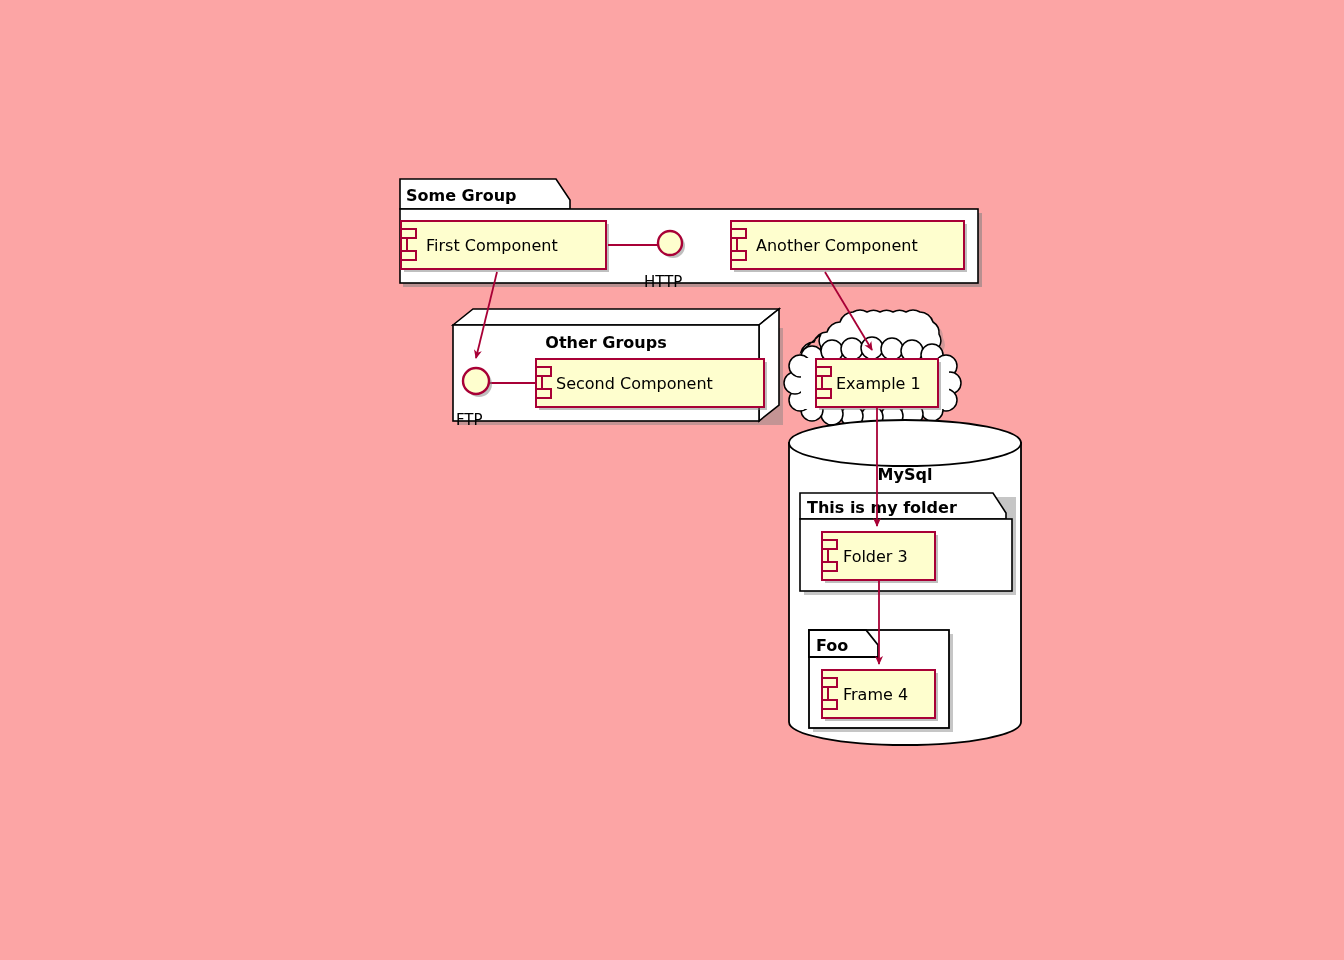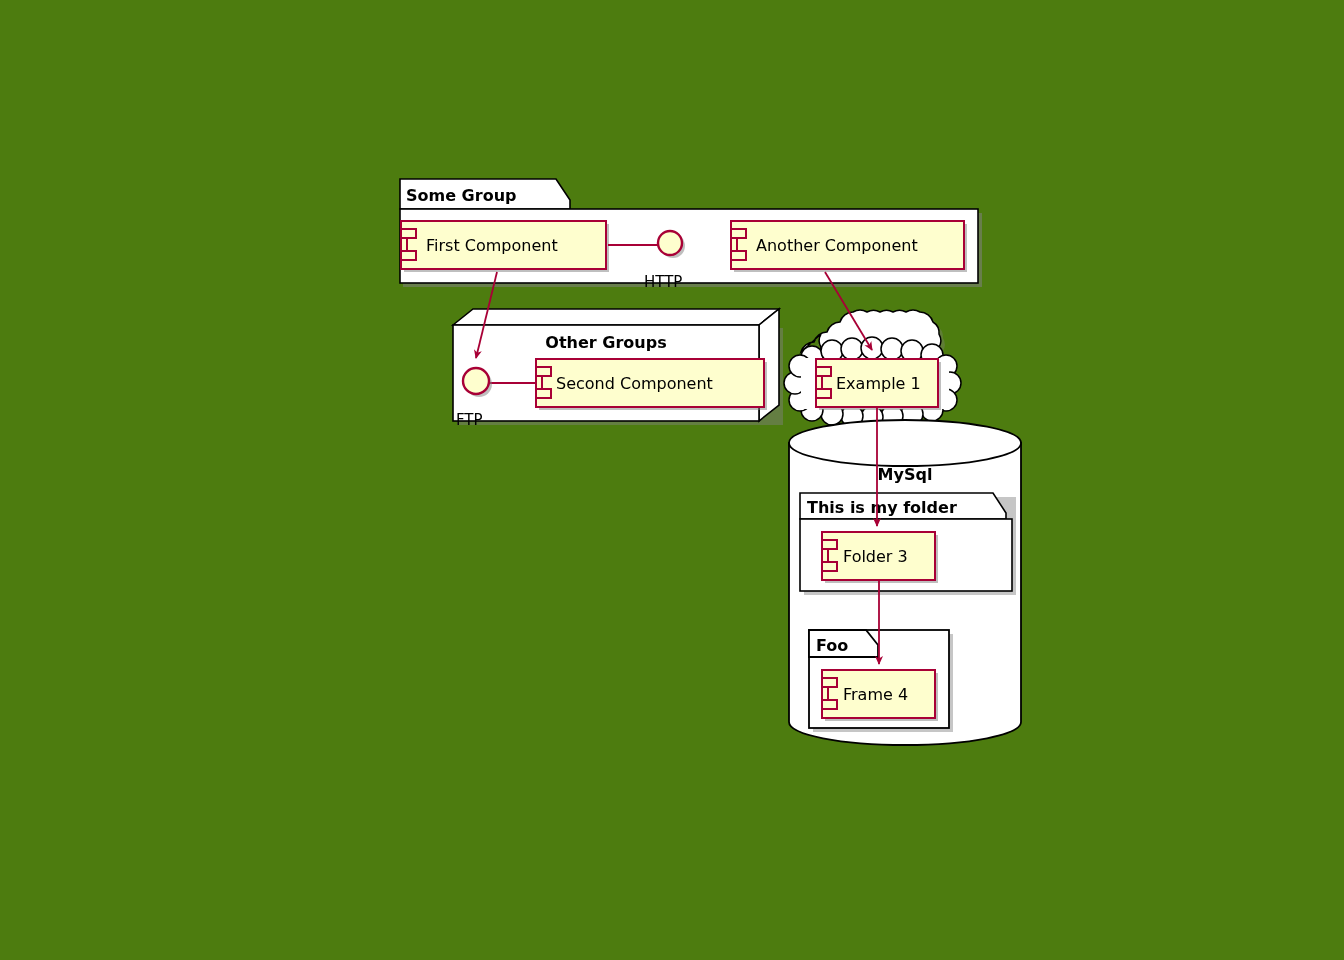--- a/index.html
+++ b/index.html
@@ -10,21 +10,21 @@
   body {
     width: 1344px;
     height: 960px;
     font-family: "DejaVu Sans", sans-serif;
     overflow: hidden;
   }
   #canvas {
     position: relative;
     width: 1344px;
     height: 960px;
-    background: #4d7c0f;
+    background: #fca5a5;
   }
   #diagram-svg {
     position: absolute;
     left: 0;
     top: 0;
     width: 1344px;
     height: 960px;
   }
   .lbl {
     font-family: "DejaVu Sans", sans-serif;

